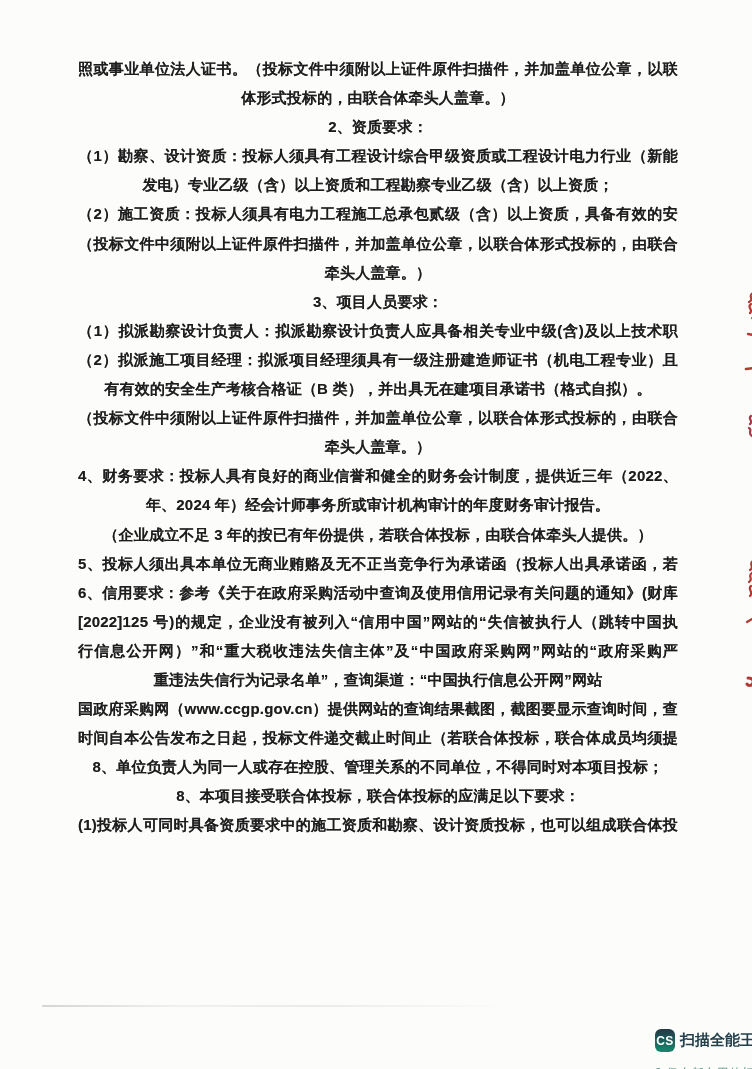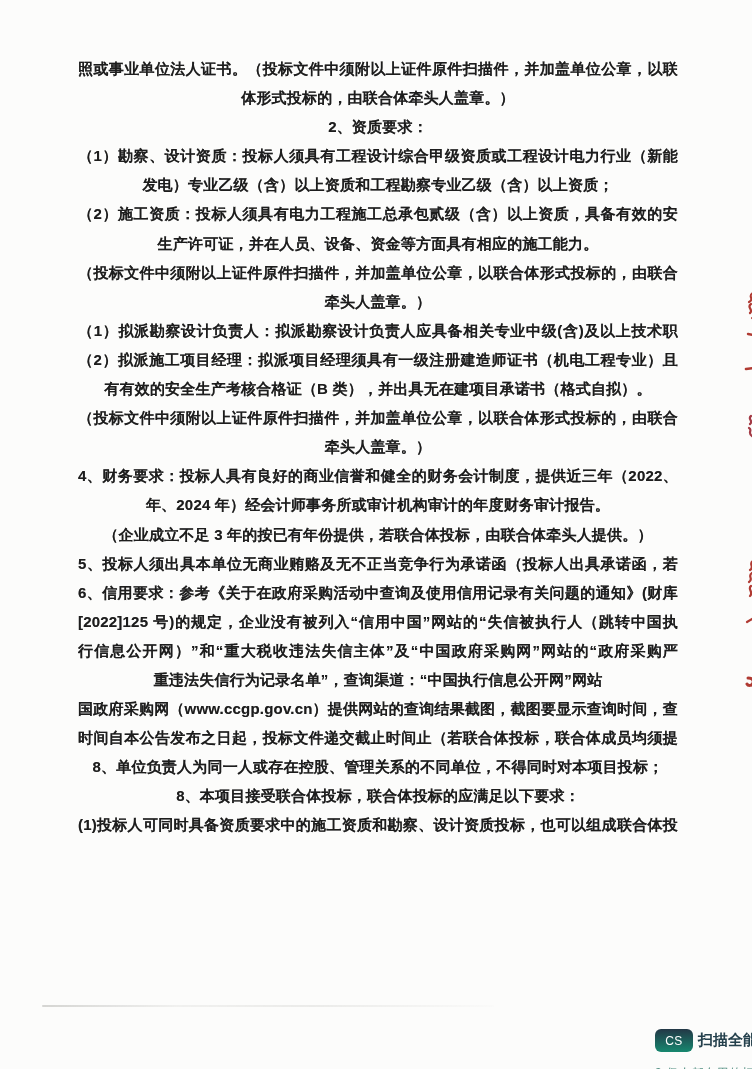--- a/index.html
+++ b/index.html
@@ -66,29 +66,29 @@
     left: 655px;
     top: 1029px;
     width: 95px;
   }
   .wm-row {
     display: flex;
     align-items: center;
     gap: 5px;
   }
   .wm-logo {
-    width: 38px;
+    width: 20px;
     height: 23px;
     border-radius: 6px;
     display: flex;
     align-items: center;
     justify-content: center;
     color: #ffffff;
     font-size: 12px;
-    font-weight: normal;
+    font-weight: bold;
     letter-spacing: 0.3px;
     flex: 0 0 auto;
   }
   .wm-name {
     font-size: 15px;
     font-weight: bold;
     white-space: nowrap;
   }
   .wm-tagline {
     margin-top: 13px;
@@ -101,23 +101,23 @@
 </head>
 <body style="background: rgb(252, 252, 251);">
 
 <div class="doc-text" style="color: rgb(29, 29, 29);">
     <div class="doc-line fill">照或事业单位法人证书。（投标文件中须附以上证件原件扫描件，并加盖单位公章，以联合</div>
     <div class="doc-line">体形式投标的，由联合体牵头人盖章。）</div>
     <div class="doc-line">2、资质要求：</div>
     <div class="doc-line fill">（1）勘察、设计资质：投标人须具有工程设计综合甲级资质或工程设计电力行业（新能源</div>
     <div class="doc-line">发电）专业乙级（含）以上资质和工程勘察专业乙级（含）以上资质；</div>
     <div class="doc-line fill">（2）施工资质：投标人须具有电力工程施工总承包贰级（含）以上资质，具备有效的安全</div>
-    <div class="doc-line">生产许可证，并在人员、设备、资金等方面具有相应的施工能力。</div>
     <div class="doc-line fill">（投标文件中须附以上证件原件扫描件，并加盖单位公章，以联合体形式投标的，由联合体</div>
     <div class="doc-line">牵头人盖章。）</div>
+    <div class="doc-line">3、项目人员要求：</div>
     <div class="doc-line fill">（1）拟派勘察设计负责人：拟派勘察设计负责人应具备相关专业中级(含)及以上技术职称；</div>
     <div class="doc-line fill">（2）拟派施工项目经理：拟派项目经理须具有一级注册建造师证书（机电工程专业）且具</div>
     <div class="doc-line">有有效的安全生产考核合格证（B 类），并出具无在建项目承诺书（格式自拟）。</div>
     <div class="doc-line fill">（投标文件中须附以上证件原件扫描件，并加盖单位公章，以联合体形式投标的，由联合体</div>
     <div class="doc-line">牵头人盖章。）</div>
     <div class="doc-line fill">4、财务要求：投标人具有良好的商业信誉和健全的财务会计制度，提供近三年（2022、2023</div>
     <div class="doc-line">年、2024 年）经会计师事务所或审计机构审计的年度财务审计报告。</div>
     <div class="doc-line">（企业成立不足 3 年的按已有年份提供，若联合体投标，由联合体牵头人提供。）</div>
     <div class="doc-line fill">5、投标人须出具本单位无商业贿赂及无不正当竞争行为承诺函（投标人出具承诺函，若联</div>
     <div class="doc-line fill">6、信用要求：参考《关于在政府采购活动中查询及使用信用记录有关问题的通知》(财库</div>

